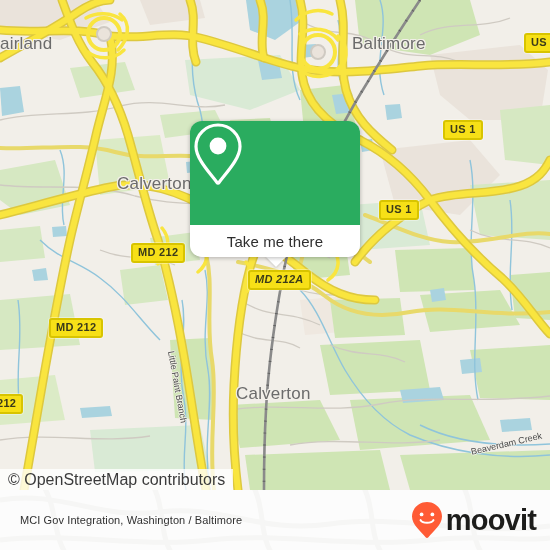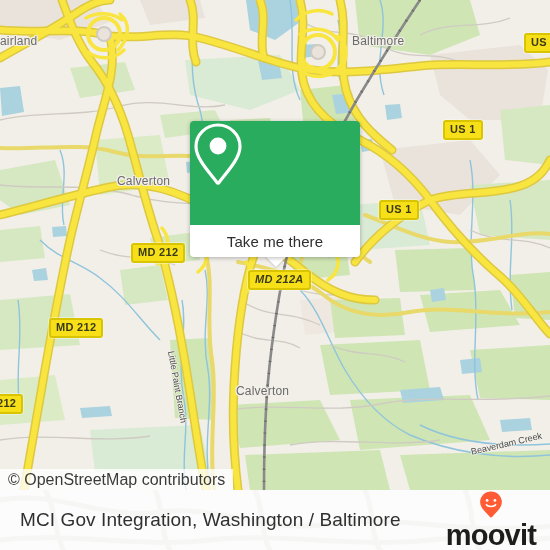--- a/index.html
+++ b/index.html
@@ -6,57 +6,57 @@
   body{width:550px;height:550px;overflow:hidden;background:#fff;
        font-family:"Liberation Sans",sans-serif;}
   #root{position:relative;width:550px;height:550px;overflow:hidden;}
 
   
   #map{position:absolute;left:0;top:0;width:550px;height:490px;overflow:hidden;
        background:#f2efe9;}
   #map svg{position:absolute;left:0;top:0;}
 
   
-  .place-label{position:absolute;color:#6b6b6b;font-size:12px;letter-spacing:.2px;
+  .place-label{position:absolute;color:#6b6b6b;font-size:17px;letter-spacing:.2px;
                white-space:nowrap;text-shadow:
                  1px 0 0 #f2efe9,-1px 0 0 #f2efe9,0 1px 0 #f2efe9,0 -1px 0 #f2efe9,
                  1px 1px 0 #f2efe9,-1px -1px 0 #f2efe9,1px -1px 0 #f2efe9,-1px 1px 0 #f2efe9;}
   .water-label{position:absolute;color:#4a4a4a;font-size:9px;white-space:nowrap;
                text-shadow:1px 0 0 #f2efe9,-1px 0 0 #f2efe9,0 1px 0 #f2efe9,0 -1px 0 #f2efe9;}
 
   
   .shield{position:absolute;background:#f7e017;border:2px solid #d8c400;
           border-radius:3px;color:#3b3b1a;font-size:11px;font-weight:bold;
           padding:2px 5px 3px;line-height:1;white-space:nowrap;letter-spacing:.3px;
           box-shadow:0 0 0 1px rgba(255,255,255,.35);}
 
   
   #popup{position:absolute;left:190px;top:121px;width:170px;height:136px;
-         border-radius:4px;overflow:hidden;
+         border-radius:12px;overflow:hidden;
          box-shadow:0 1px 4px rgba(0,0,0,.28);}
   #popup-top{height:104px;display:flex;align-items:center;justify-content:center;}
   #popup-btn{height:32px;background:#fff;display:flex;align-items:center;
              justify-content:center;color:#2e2e2e;font-size:15px;letter-spacing:.1px;}
   #popup-tail{position:absolute;left:265px;top:256px;width:0;height:0;
               border-left:11px solid transparent;border-right:11px solid transparent;
               border-top:11px solid #ffffff;
               filter:drop-shadow(0 1px 1px rgba(0,0,0,.18));}
 
   
   #attrib{position:absolute;left:0;top:469px;height:21px;display:flex;align-items:center;
           padding:0 8px;background:rgba(255,255,255,.78);color:#3b3b3b;font-size:16px;
           white-space:nowrap;}
 
   
   #footer{position:absolute;left:0;top:490px;width:550px;height:60px;background:#ffffff;
           display:flex;align-items:center;overflow:hidden;}
   #footer-watermark{position:absolute;left:0;top:0;width:550px;height:60px;opacity:.5;}
-  #footer-title{position:relative;margin-left:20px;color:#303030;font-size:19px;
+  #footer-title{position:relative;margin-left:20px;color:#303030;font-size:11px;
                 white-space:nowrap;letter-spacing:.1px;}
-  #brand{position:absolute;right:14px;top:0;height:60px;display:flex;align-items:center;gap:2px;flex-direction:column;}
+  #brand{position:absolute;right:14px;top:0;height:60px;display:flex;align-items:center;gap:2px;}
   #brand-word{color:#1d1d1b;font-size:29px;font-weight:bold;letter-spacing:-.8px;line-height:1;}
 </style>
 </head>
 <body>
 
 <div id="root">
 
   <div id="map">
     <svg width="550" height="490" viewBox="0 0 550 490">
 

